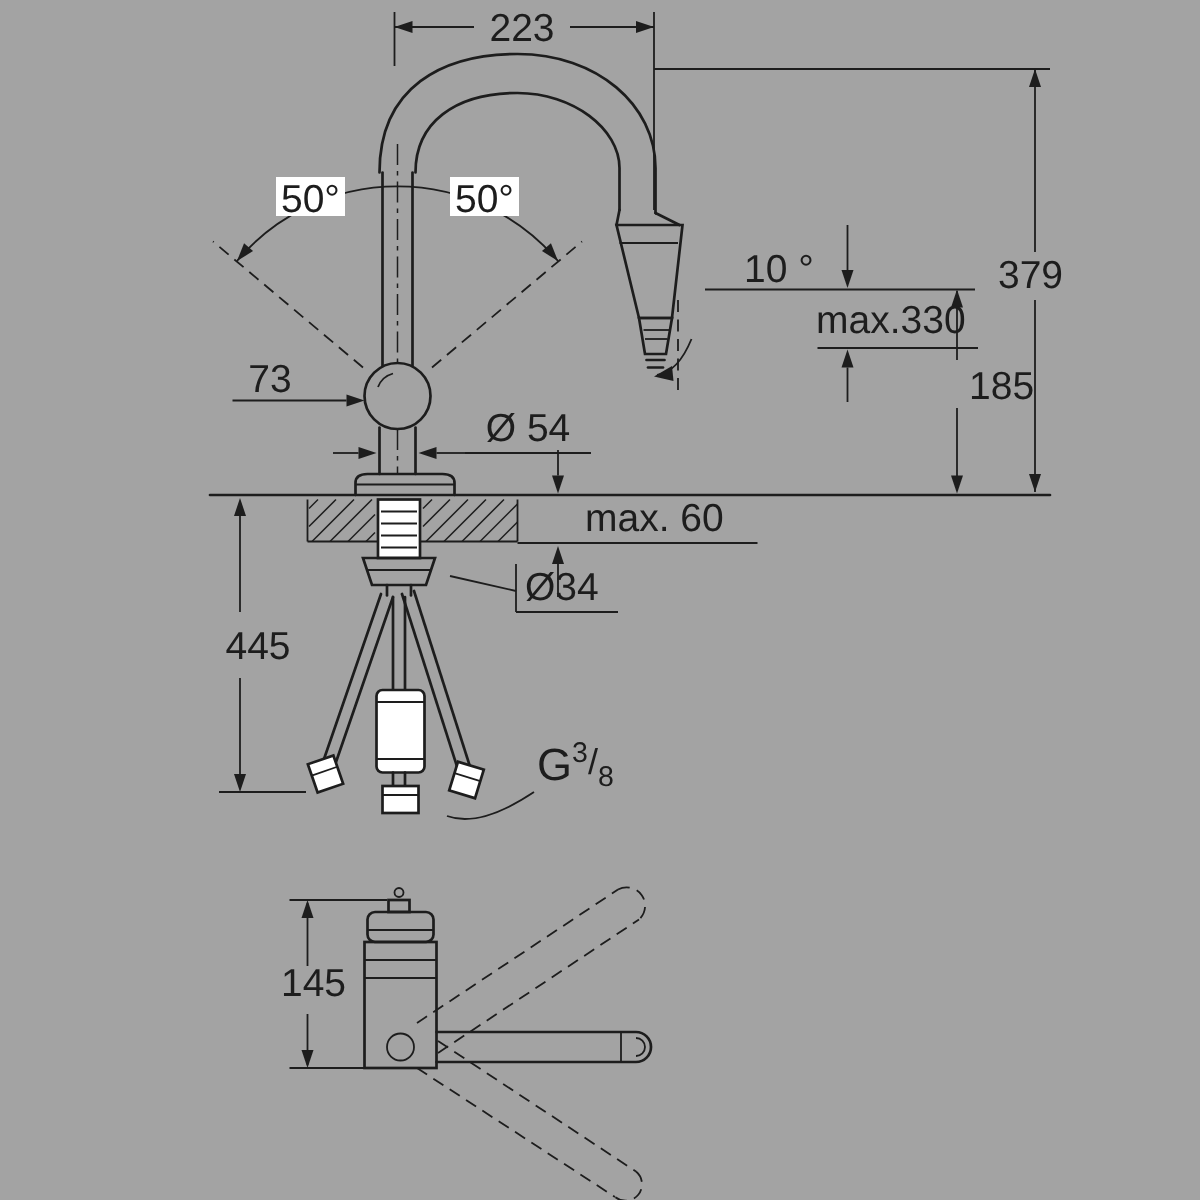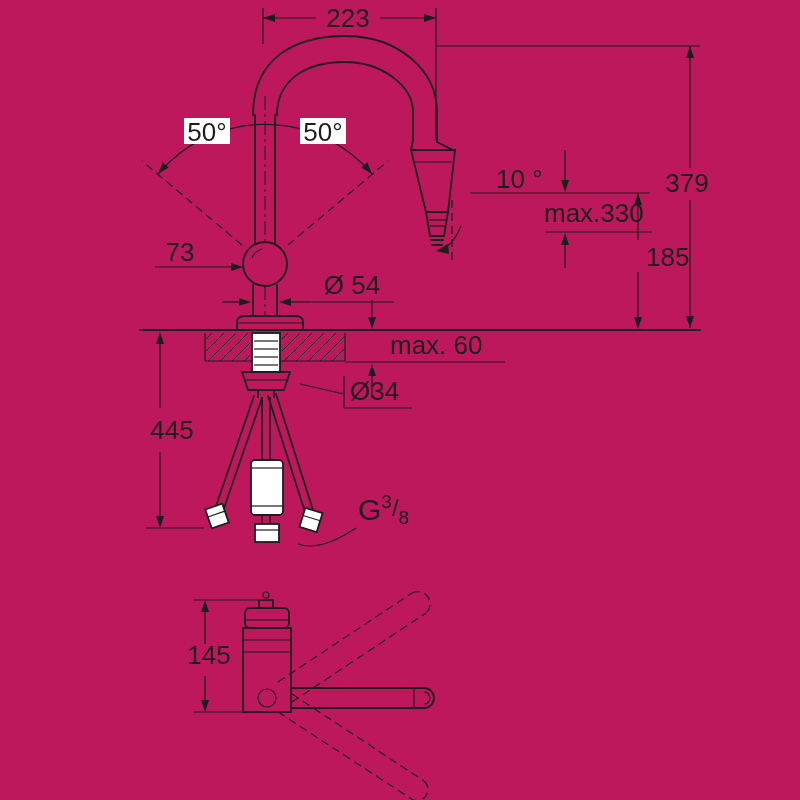--- a/index.html
+++ b/index.html
@@ -1,16 +1,16 @@
 <!DOCTYPE html>
 <html><head>
 <meta charset="utf-8">
 <style>
   html,body{margin:0;padding:0;background:#ffffff;}
-  .stage{position:relative;width:800px;height:800px;background:#be185d;overflow:hidden;
+  .stage{position:relative;width:800px;height:800px;background:#a3a3a3;overflow:hidden;
          font-family:"Liberation Sans",sans-serif;}
   svg{position:absolute;left:0;top:0;}
   svg text{fill:#1d1d1d;font-family:"Liberation Sans",sans-serif;}
   .ln{stroke:#1d1d1d;stroke-width:1.8;fill:none;stroke-linecap:round;}
   .thin{stroke:#1d1d1d;stroke-width:1.2;fill:none;}
   .hatch{stroke:#1d1d1d;stroke-width:1;fill:none;}
   .dash{stroke:#1d1d1d;stroke-width:1.2;fill:none;stroke-dasharray:8 5;}
   .cdash{stroke:#1d1d1d;stroke-width:1;fill:none;stroke-dasharray:14 4 3 4;}
   .fillw{fill:#ffffff;stroke:#1d1d1d;stroke-width:1.8;}
   .arr{fill:#1d1d1d;stroke:none;}

